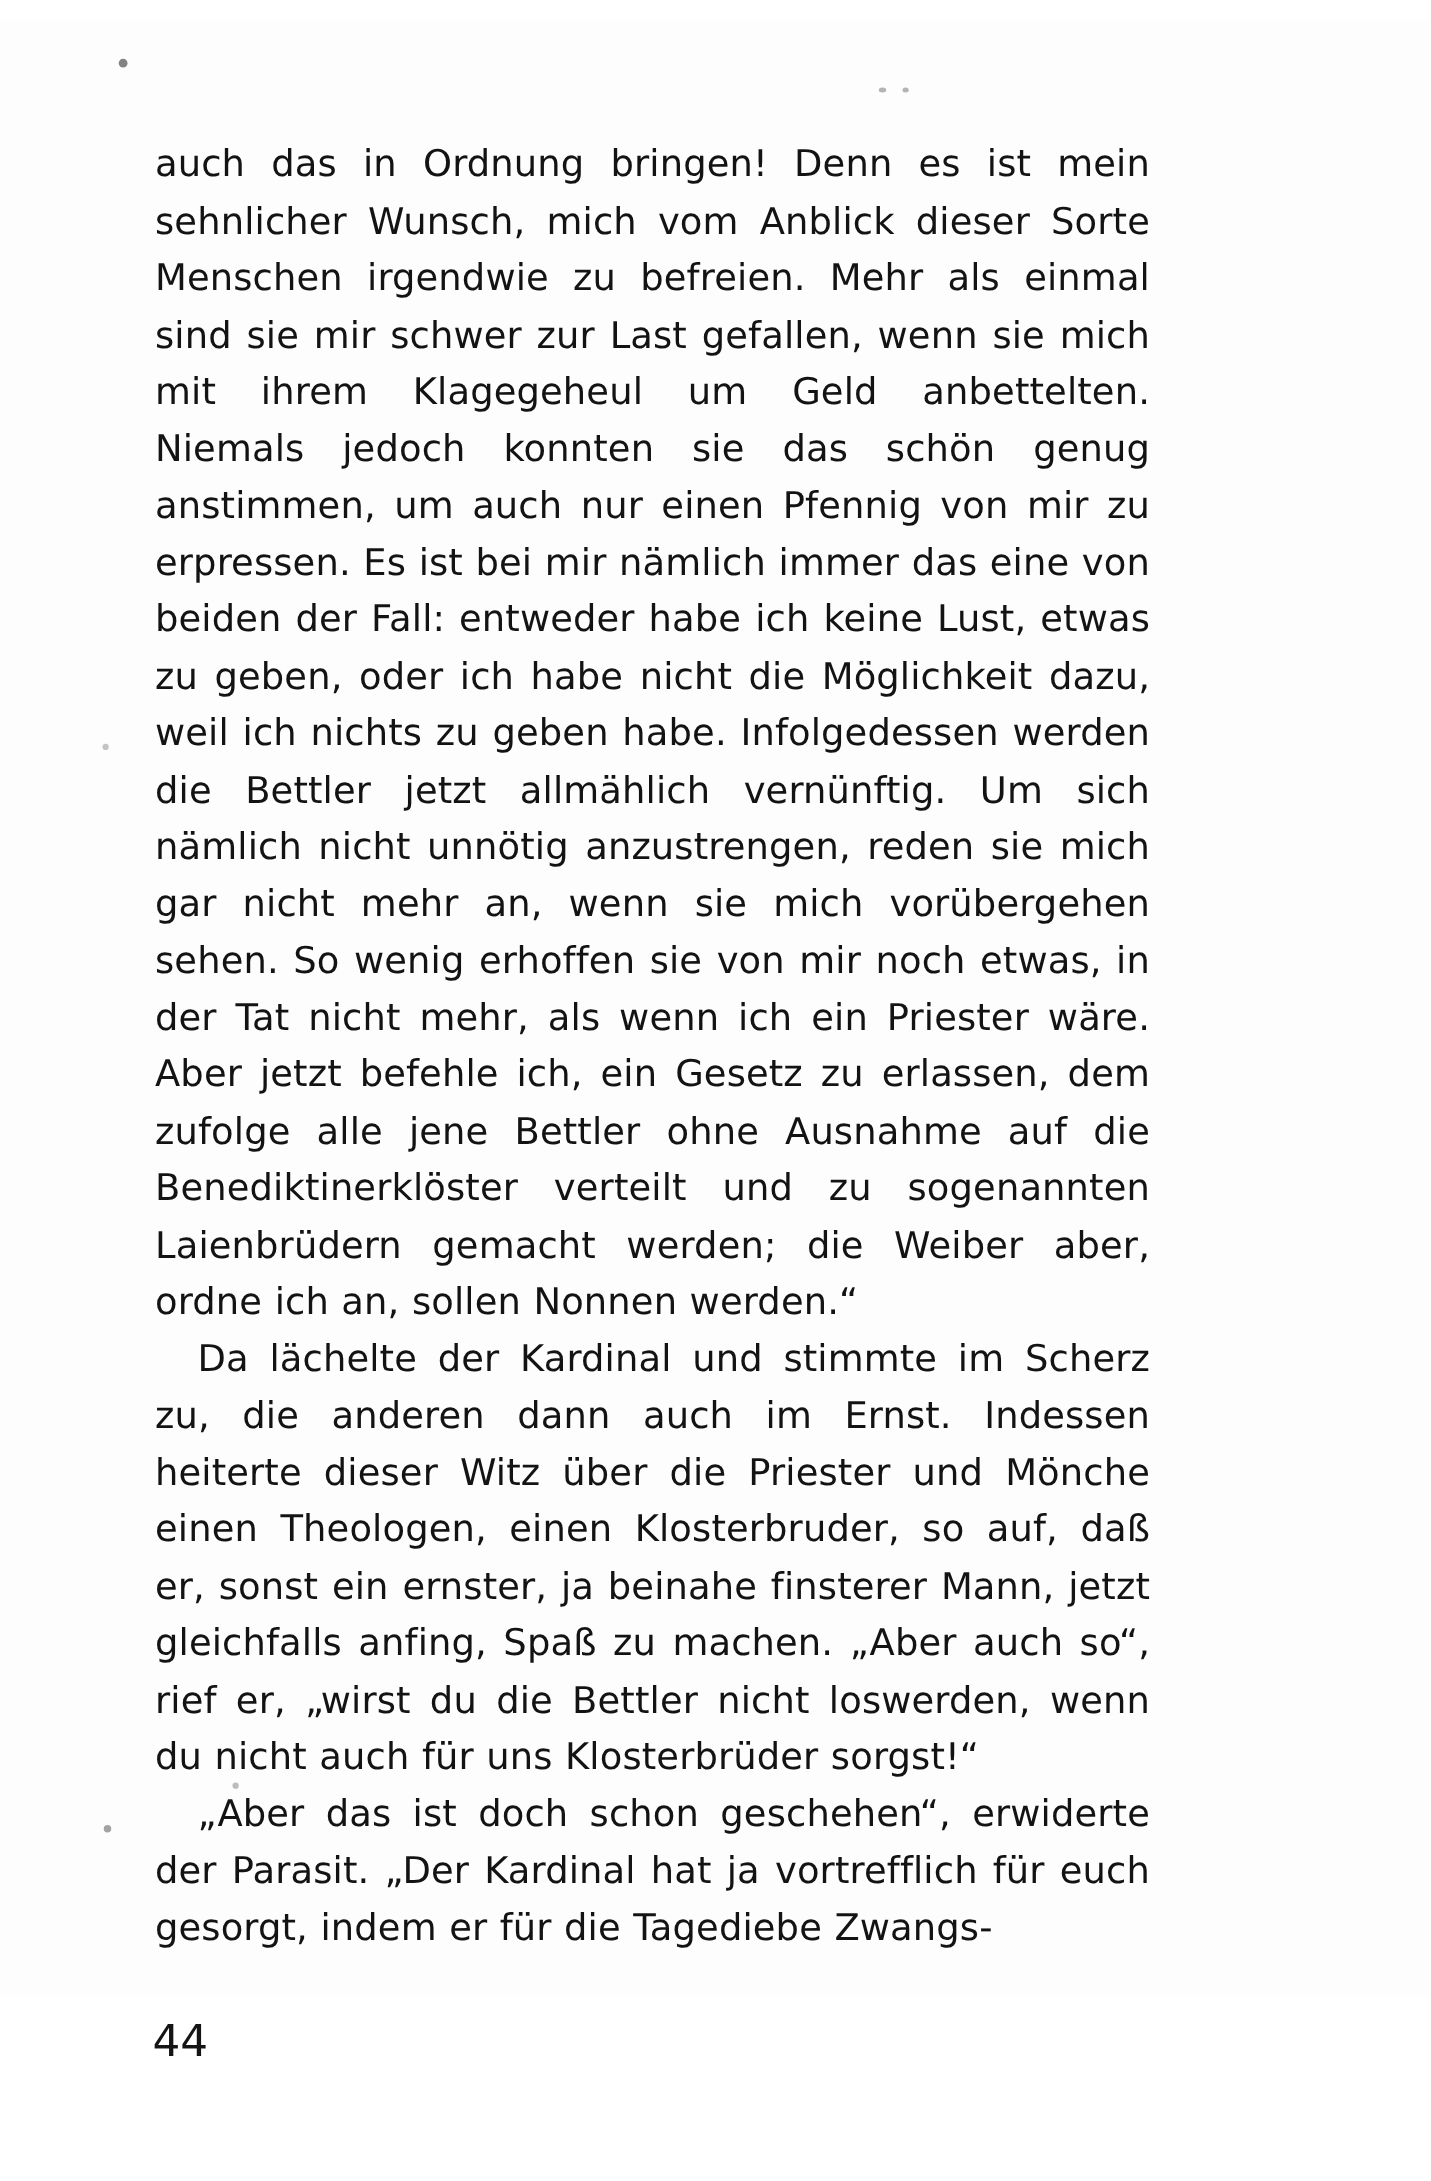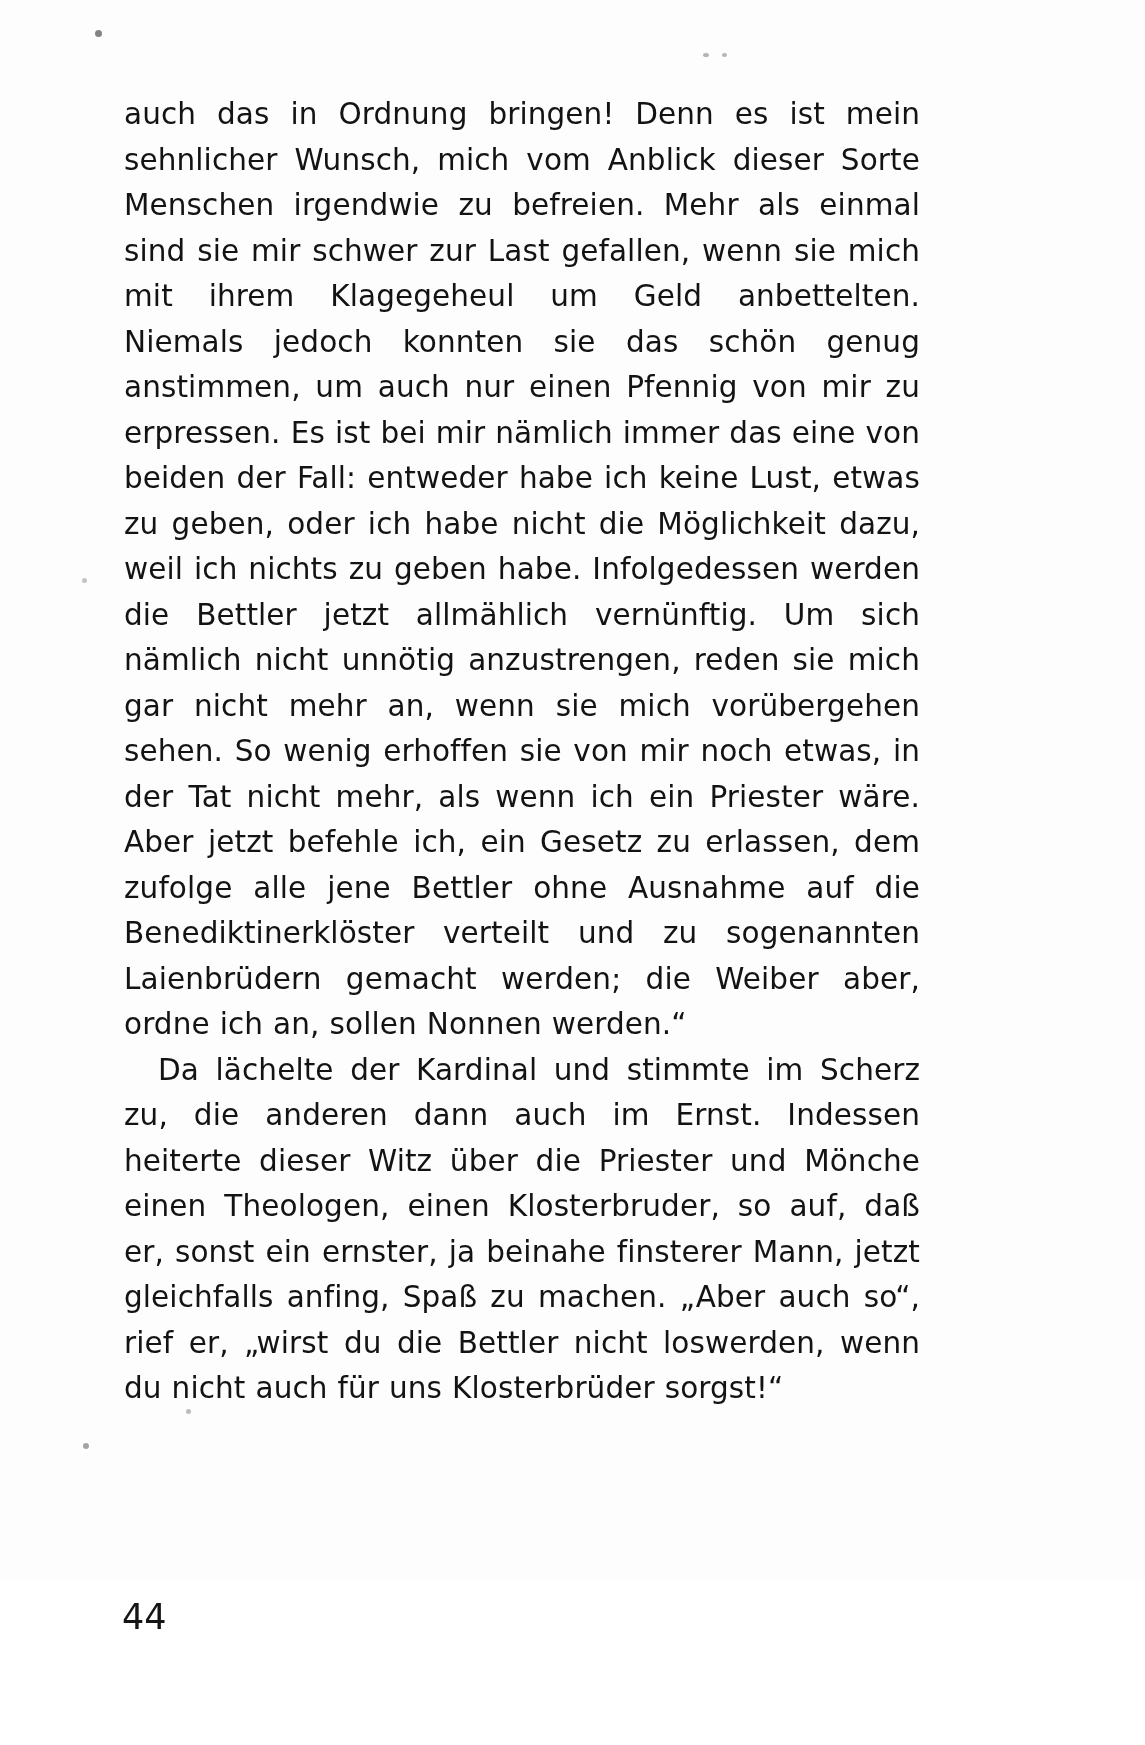--- a/index.html
+++ b/index.html
@@ -10,21 +10,21 @@
   body {
     width: 1145px;
     height: 1745px;
     font-family: "DejaVu Sans", sans-serif;
     color: #111111;
     position: relative;
     overflow: hidden;
   }
   .page {
     position: absolute;
-    top: 0;
+    top: 17px;
     left: 0;
     width: 1145px;
     height: 1580px;
     background: #fdfdfd;
   }
   
   .speck {
     position: absolute;
     background: #5a5a5a;
     border-radius: 50%;
@@ -75,17 +75,18 @@
   <div class="speck s1"></div>
   <div class="speck s2"></div>
   <div class="speck s3"></div>
   <div class="speck s4"></div>
   <div class="speck s5"></div>
   <div class="speck s6"></div>
 
   <div class="textblock">
     <p class="para">auch das in Ordnung bringen! Denn es ist mein sehnlicher Wunsch, mich vom Anblick dieser Sorte Menschen irgendwie zu befreien. Mehr als einmal sind sie mir schwer zur Last gefallen, wenn sie mich mit ihrem Klagegeheul um Geld anbettelten. Niemals jedoch konnten sie das schön genug anstimmen, um auch nur einen Pfennig von mir zu erpressen. Es ist bei mir nämlich immer das eine von beiden der Fall: entweder habe ich keine Lust, etwas zu geben, oder ich habe nicht die Möglichkeit dazu, weil ich nichts zu geben habe. Infolgedessen werden die Bettler jetzt allmählich vernünftig. Um sich nämlich nicht unnötig anzustrengen, reden sie mich gar nicht mehr an, wenn sie mich vorübergehen sehen. So wenig erhoffen sie von mir noch etwas, in der Tat nicht mehr, als wenn ich ein Priester wäre. Aber jetzt befehle ich, ein Gesetz zu erlassen, dem zufolge alle jene Bettler ohne Ausnahme auf die Benediktinerklöster verteilt und zu sogenannten Laienbrüdern gemacht werden; die Weiber aber, ordne ich an, sollen Nonnen werden.“</p>
     <p class="para">Da lächelte der Kardinal und stimmte im Scherz zu, die anderen dann auch im Ernst. Indessen heiterte dieser Witz über die Priester und Mönche einen Theologen, einen Klosterbruder, so auf, daß er, sonst ein ernster, ja beinahe finsterer Mann, jetzt gleichfalls anfing, Spaß zu machen. „Aber auch so“, rief er, „wirst du die Bettler nicht loswerden, wenn du nicht auch für uns Klosterbrüder sorgst!“</p>
+    <p class="para">„Aber das ist doch schon geschehen“, erwiderte der Parasit. „Der Kardinal hat ja vortrefflich für euch gesorgt, indem er für die Tagediebe Zwangs-</p>
   </div>
 
   <div class="folio">44</div>
 
 </div>
 
 </body></html>

